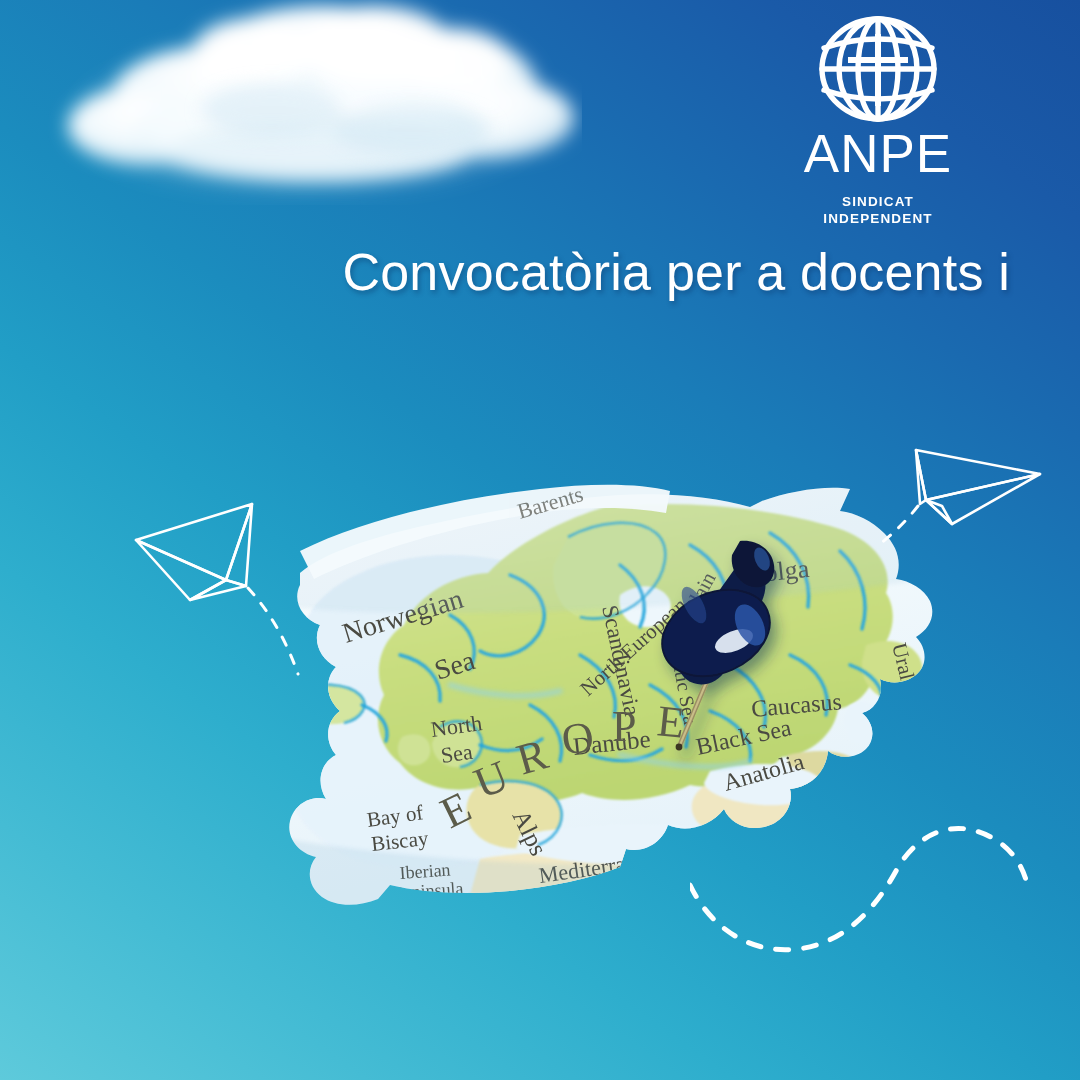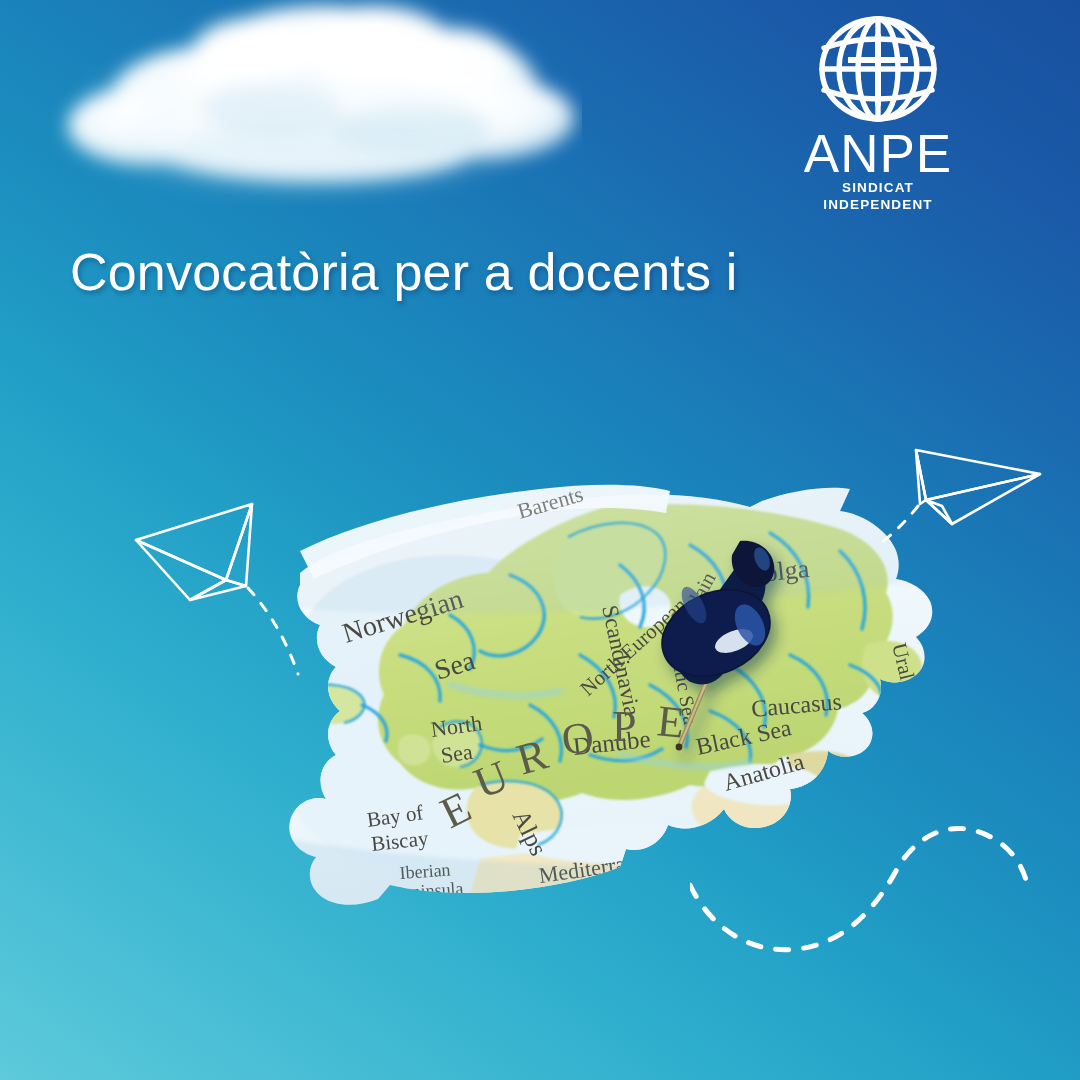--- a/index.html
+++ b/index.html
@@ -58,31 +58,31 @@
     margin-top: 6px;
     font-family: "Liberation Sans", sans-serif;
   }
   .logo-tag {
     display: block;
     color: #ffffff;
     font-weight: bold;
     font-size: 13.5px;
     letter-spacing: 1.15px;
     line-height: 1.25;
-    margin-top: 1px;
+    margin-top: 15px;
     font-family: "Liberation Sans", sans-serif;
   }
 
   
   .title {
     position: absolute;
     left: 0;
     right: 0;
     top: 236px;
-    text-align: left;
+    text-align: right;
     color: #ffffff;
     font-size: 52px;
     font-weight: 400;
     line-height: 1.42;
     letter-spacing: 0.2px;
     padding: 0 70px;
     box-sizing: border-box;
     text-shadow: 2px 3px 5px rgba(8,45,95,0.40);
     font-family: "Liberation Sans", sans-serif;
   }

